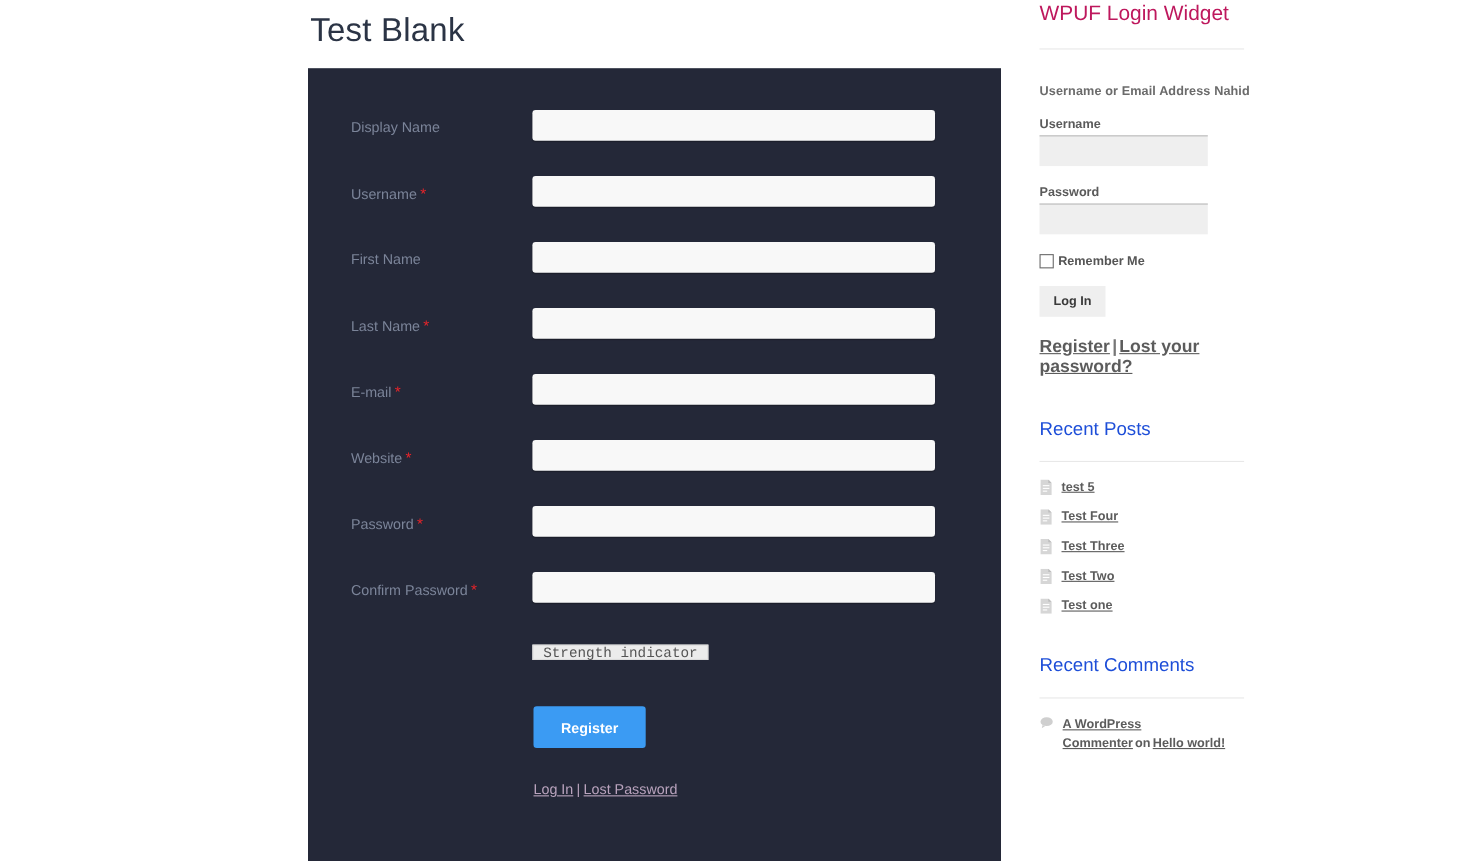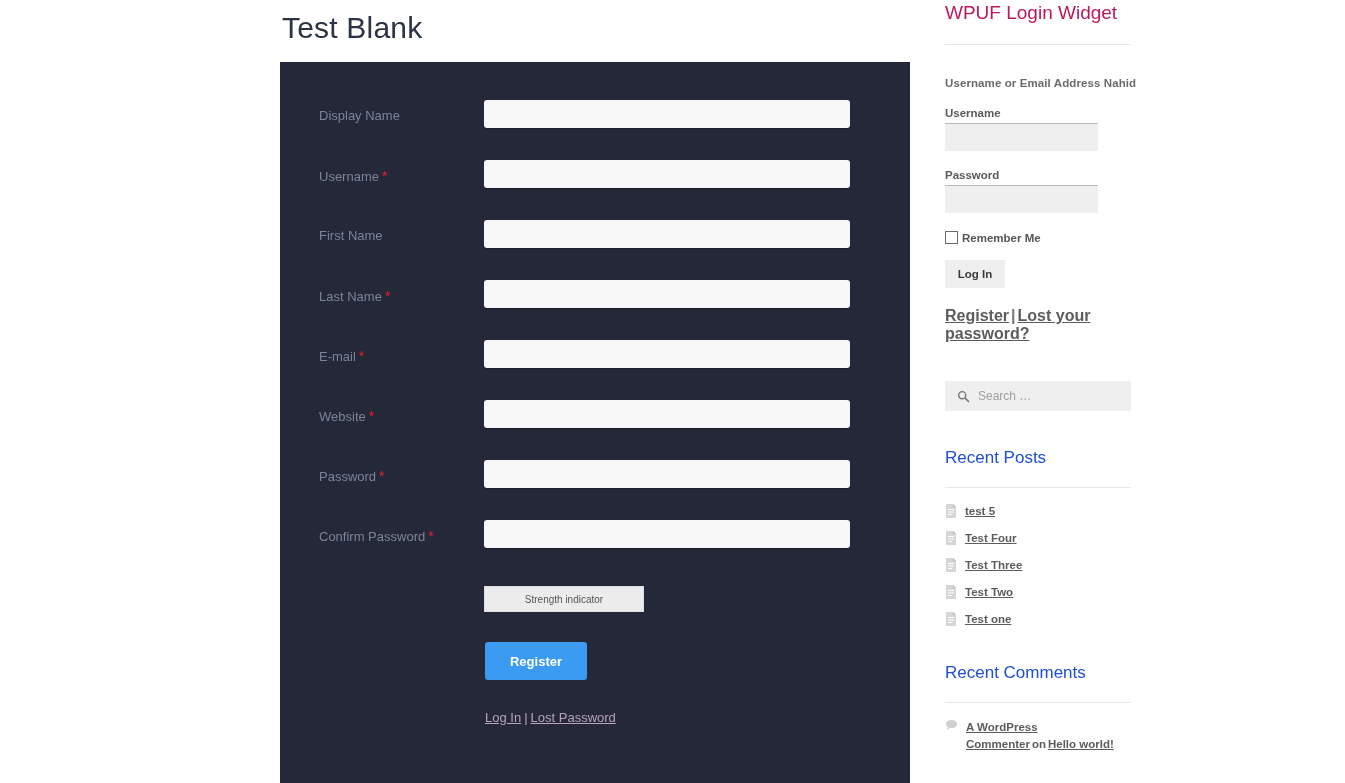--- a/index.html
+++ b/index.html
@@ -76,28 +76,29 @@
     color: #333;
     padding: 0 8px;
     font-family: "Liberation Sans", sans-serif;
   }
 
   .strength-indicator {
     position: absolute;
     left: 204px;
     top: 524px;
     width: 160px;
-    height: 26px;
+    height: 14px;
     background: #ececec;
     border: 1px solid #dcdcdc;
     color: #555;
-    font-size: 10px;
+    font-size: 13px;
     display: flex;
     align-items: center;
     justify-content: center;
+    font-family: Liberation Mono, monospace;
   }
 
   .register-btn {
     position: absolute;
     left: 205px;
     top: 580px;
     width: 102px;
     height: 38px;
     background: #3b9bf3;
     border: none;
@@ -346,29 +347,20 @@
         <span class="remember-label">Remember Me</span>
       </div>
 
       <button class="login-btn">Log In</button>
 
       <div class="sb-links">
         <a href="#">Register</a><span class="sep">|</span><a href="#">Lost your password?</a>
       </div>
     </div>
 
-    <div class="search-wrap">
-      <span class="search-icon">
-        <svg width="13" height="13" viewBox="0 0 16 16">
-          <circle cx="6.4" cy="6.4" r="4.4" fill="none" stroke="#777" stroke-width="1.7"></circle>
-          <line x1="9.7" y1="9.7" x2="14.2" y2="14.2" stroke="#777" stroke-width="2" stroke-linecap="round"></line>
-        </svg>
-      </span>
-      <input class="search-input" type="text" placeholder="Search …" style="">
-    </div>
 
     <div>
       <div class="section-title">Recent Posts</div>
       <div class="divider"></div>
       <ul class="post-list" id="posts-host">
           <li class="post-item">
             <span class="doc-icon">
               <svg width="12" height="14" viewBox="0 0 12 14">
                 <path d="M1 0h7l3 3v11H1z" fill="#d6d6d6"></path>
                 <path d="M8 0l3 3H8z" fill="#bdbdbd"></path>

